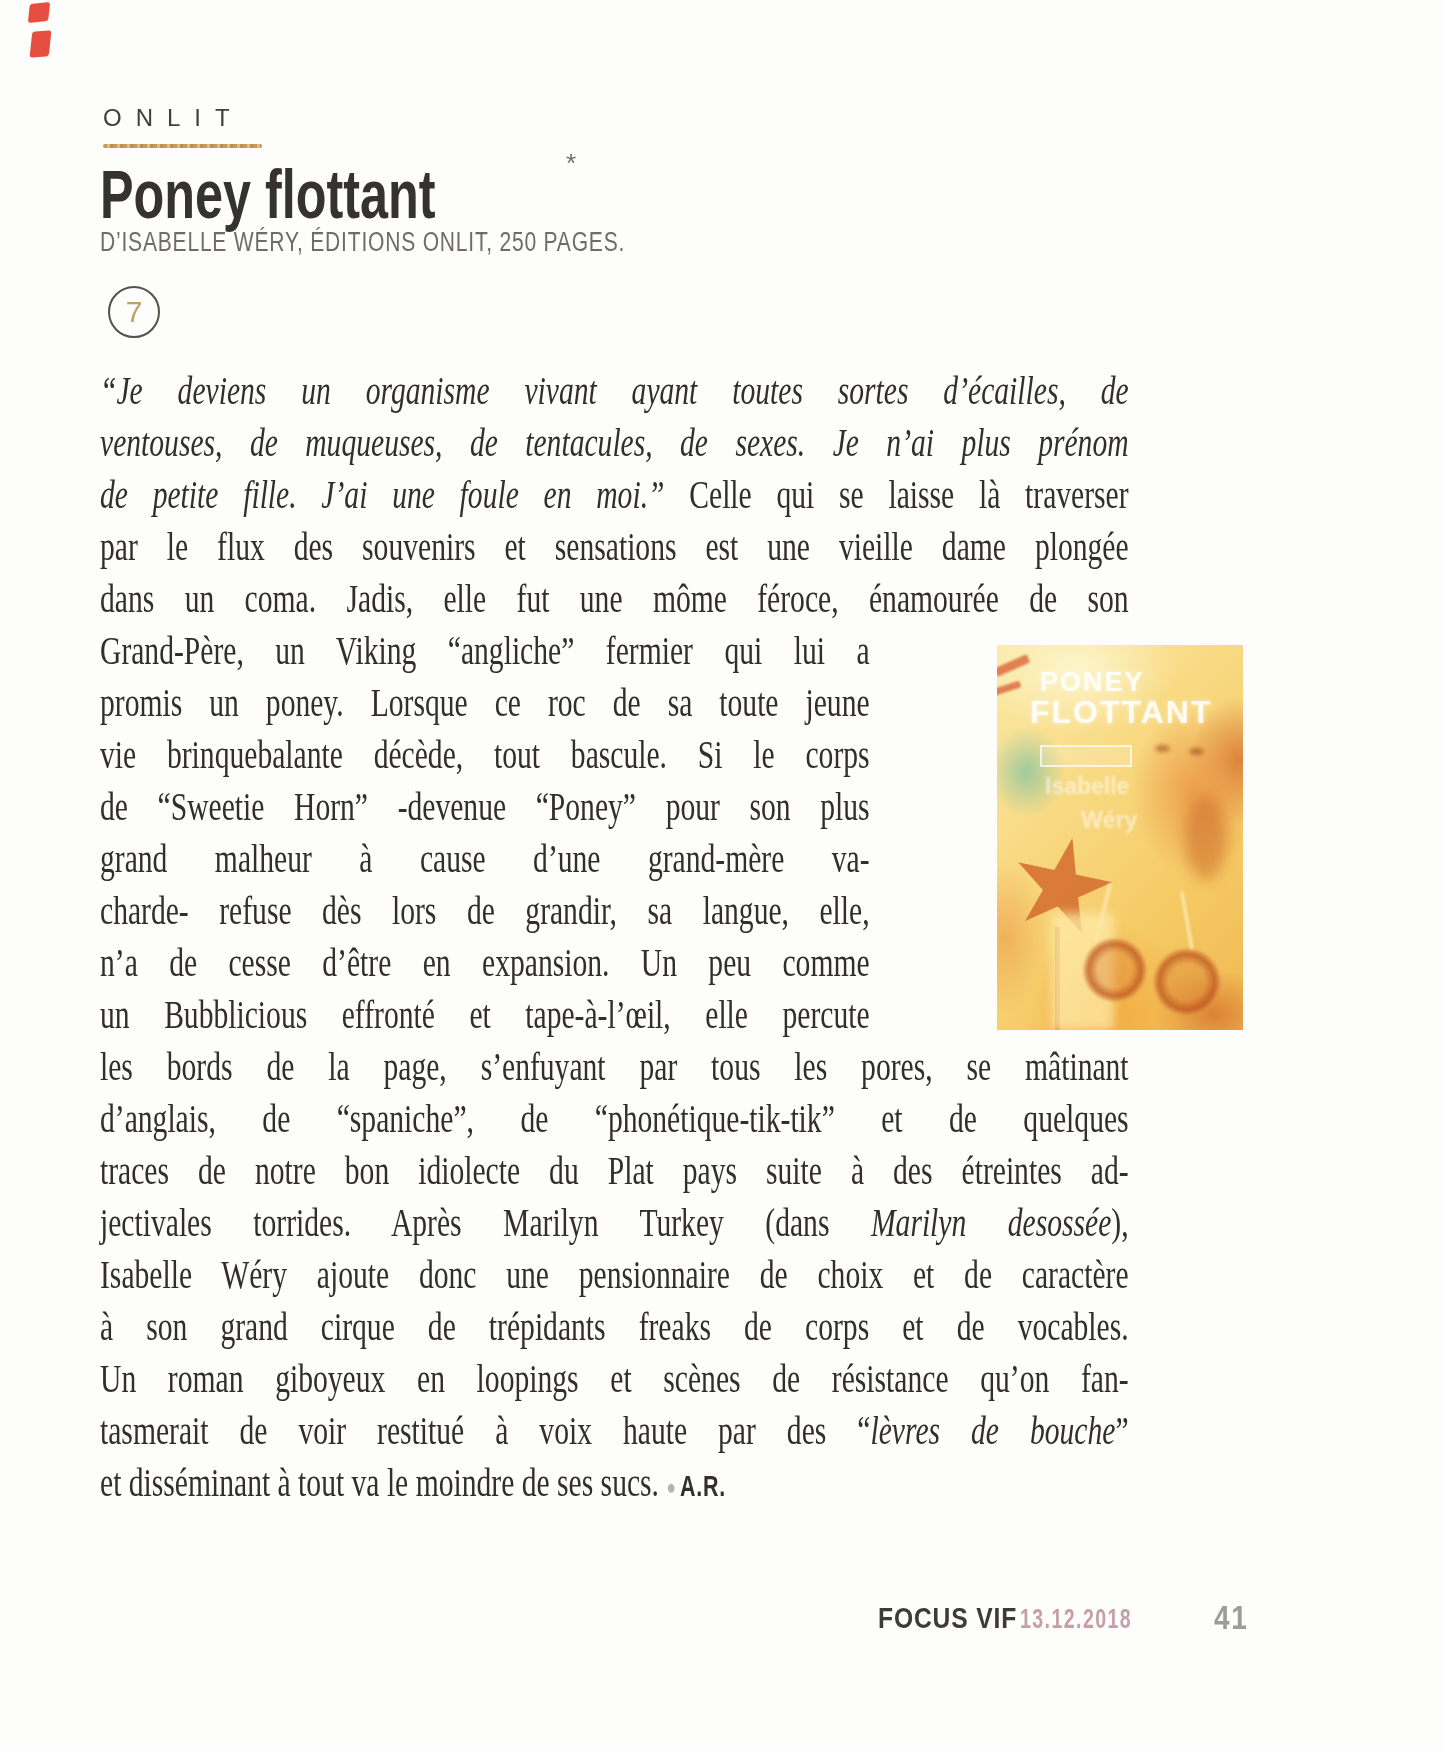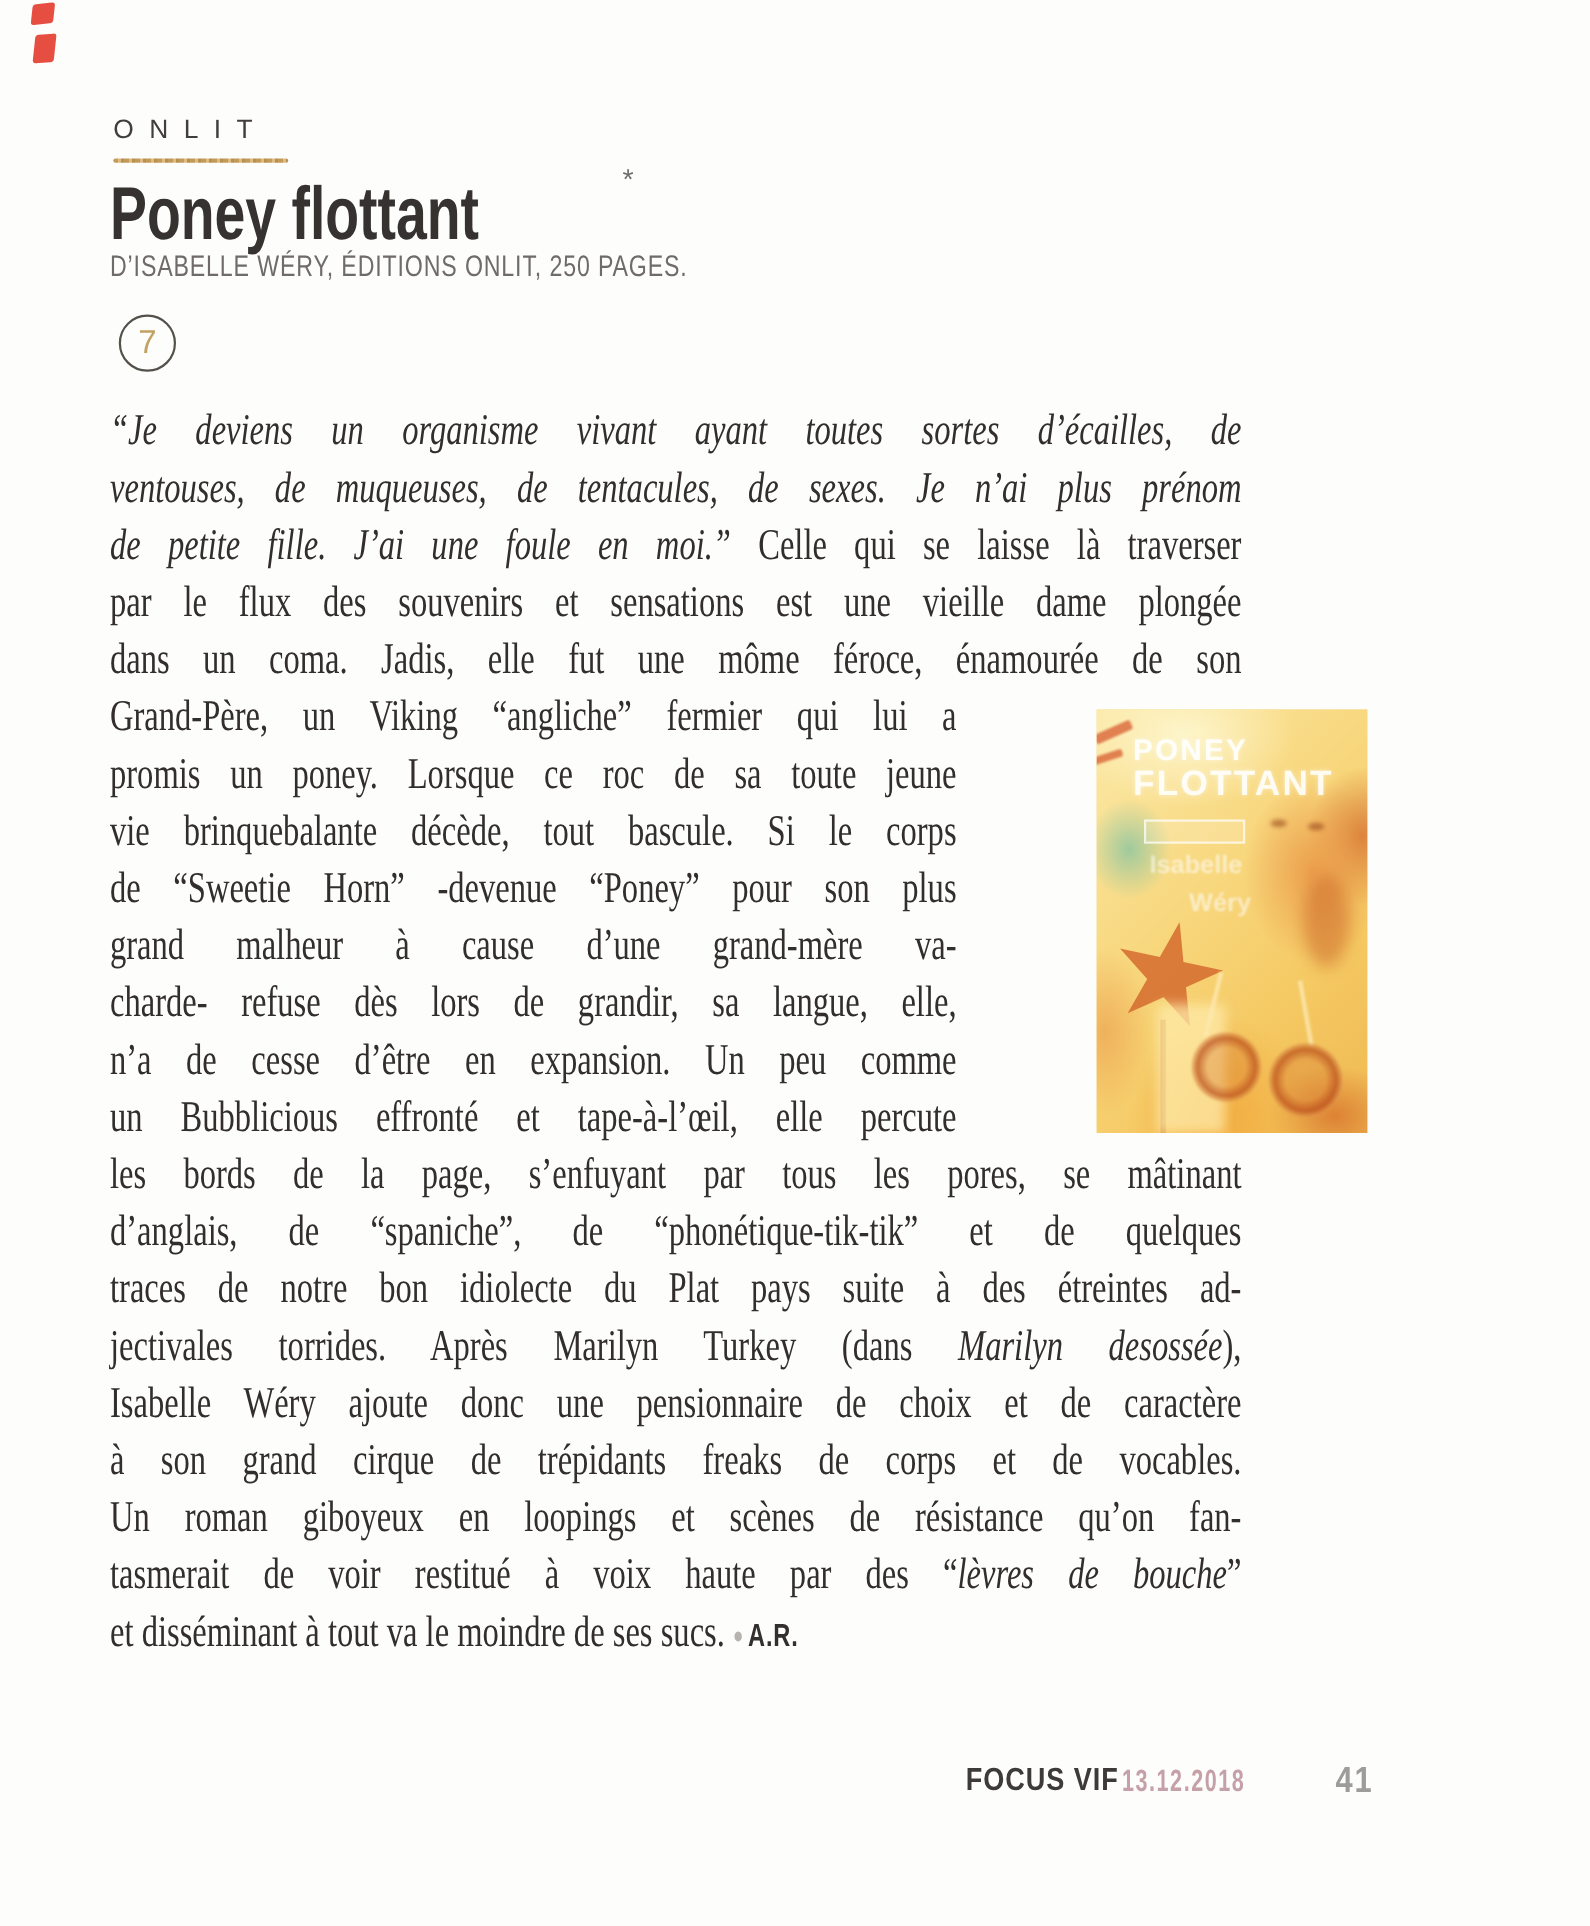--- a/index.html
+++ b/index.html
@@ -62,21 +62,21 @@
       radial-gradient(110px 130px at 45% 97%, rgba(242,165,55,.8), rgba(242,165,55,0) 75%),
       radial-gradient(60px 110px at 3% 76%, rgba(233,148,68,.55), rgba(233,148,68,0) 70%),
       radial-gradient(80px 60px at 88% 96%, rgba(214,110,40,.75), rgba(214,110,40,0) 75%),
       linear-gradient(135deg,#fbe9a8 0%,#f8d87f 40%,#f5c963 70%,#efb851 100%);
   }
   .cover-streak{position:absolute;background:rgba(213,82,40,.7);filter:blur(1px);border-radius:2px;}
   #cover-streak-1{left:-3px;top:16px;width:36px;height:9px;transform:rotate(-24deg);}
   #cover-streak-2{left:-6px;top:40px;width:30px;height:7px;transform:rotate(-18deg);}
   #cover-title{position:absolute;left:33px;top:22px;color:rgba(255,255,255,.85);
     font-weight:700;text-shadow:0 0 5px rgba(255,255,255,.5);}
-  #cover-title .l1{font-size:27px;letter-spacing:2px;line-height:30px;}
+  #cover-title .l1{margin-left:10px;font-size:27px;letter-spacing:2px;line-height:30px;}
   #cover-title .l2{font-size:32px;letter-spacing:2px;line-height:30px;}
   #cover-badge{position:absolute;left:43px;top:100px;width:92px;height:22px;
     border:2px solid rgba(255,255,255,.7);background:rgba(255,255,255,.15);box-sizing:border-box;}
   .cover-author{position:absolute;color:rgba(255,255,255,.55);font-weight:700;font-size:23px;filter:blur(1px);}
   #cover-author-1{left:48px;top:128px;}
   #cover-author-2{left:84px;top:162px;}
   #starfish{
     position:absolute;left:15px;top:192px;width:100px;height:100px;background:#d2652b;
     clip-path:polygon(50% 0%,61% 35%,98% 35%,68% 57%,79% 91%,50% 70%,21% 91%,32% 57%,2% 35%,39% 35%);
     opacity:.8;filter:blur(1.5px);transform:rotate(12deg);

